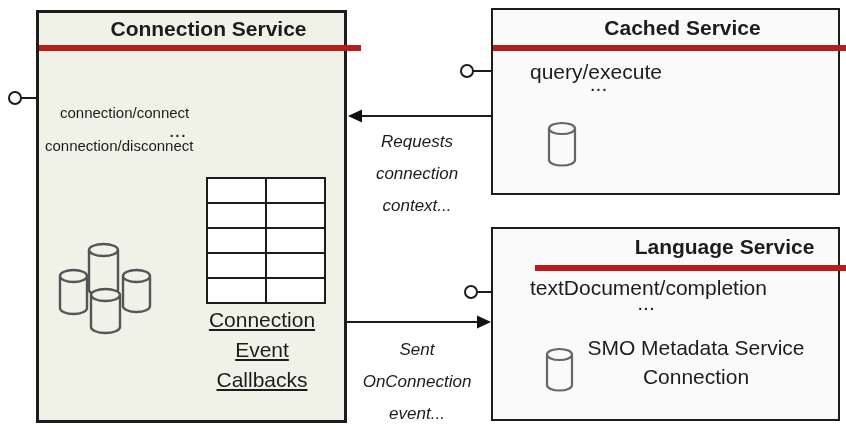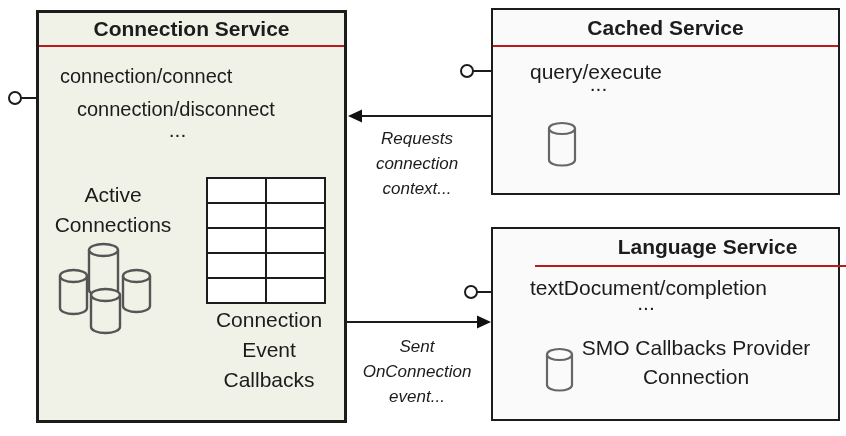--- a/index.html
+++ b/index.html
@@ -16,35 +16,35 @@
   .box-query{
     left:491px;top:8px;width:349px;height:187px;
     background:#fafafa;border:2px solid #1c1c1c;
   }
   .box-lang{
     left:491px;top:227px;width:349px;height:194px;
     background:#fafafa;border:2px solid #1c1c1c;
   }
   .box-header{
     position:absolute;left:0;top:0;width:100%;
-    border-bottom:2px solid #b91c1c;
+    border-bottom:6px solid #b91c1c;
     display:flex;align-items:center;justify-content:center;
-    font-weight:bold;font-size:21px;
+    font-weight:bold;font-size:21px;padding-left:17px;
   }
   .box-conn .box-header{height:32px;}
   .box-query .box-header{height:35px;}
   .box-lang .box-header{height:36px;margin-left:42px;}
   .abs{position:absolute;}
   .method{font-size:21px;line-height:28px;white-space:nowrap;}
-  .method-tall{font-size:20px;line-height:33px;white-space:nowrap;}
+  .method-tall{font-size:15px;line-height:33px;white-space:nowrap;margin-top:36px;}
   .ellipsis{font-size:21px;line-height:28px;text-align:center;}
   .caption{font-size:21px;line-height:30px;text-align:center;}
   .arrow-label{
     position:absolute;width:124px;text-align:center;
-    font-style:italic;font-size:17px;line-height:25px;
+    font-style:italic;font-size:17px;line-height:32px;
   }
   .cells{
     position:absolute;display:grid;
     grid-template-columns:repeat(2,1fr);grid-template-rows:repeat(5,1fr);
     gap:2px;background:#1c1c1c;border:2px solid #1c1c1c;
   }
   .cells div{background:#ffffff;}
   svg{display:block;}
 </style>
 </head>
@@ -77,24 +77,23 @@
     <g>
       <line x1="347" y1="322" x2="479" y2="322" stroke="#1c1c1c" stroke-width="2"></line>
       <polygon points="491,322 477,315.5 477,328.5" fill="#111111"></polygon>
     </g>
   </svg>
 
   <div class="box box-conn">
     <div class="box-header">Connection Service</div>
 
     <div class="abs method-tall" style="left:21px;top:47px;">connection/connect</div>
-    <div class="abs method-tall" style="left:38px;top:80px;">connection/disconnect</div>
+    <div class="abs method-tall" style="left:6px;top:80px;">connection/disconnect</div>
     <div class="abs ellipsis" style="left:21px;top:103px;width:235px;">...</div>
 
-    <div class="abs caption" style="left:0px;top:167px;width:148px;">Active Connections</div>
 
     <div class="abs" style="left:19px;top:229px;width:102px;height:96px;">
       <svg class="abs" style="left:0px;top:26px;" width="31" height="48" viewBox="0 0 31 48">
         <path d="M2 8 V40 A13.5 6 0 0 0 29 40 V8" fill="#f0f2e7" stroke="#555555" stroke-width="2.4"></path>
         <ellipse cx="15.5" cy="8" rx="13.5" ry="6" fill="#f0f2e7" stroke="#555555" stroke-width="2.4"></ellipse>
       </svg>
       <svg class="abs" style="left:63px;top:26px;" width="31" height="46" viewBox="0 0 31 46">
         <path d="M2 8 V38 A13.5 6 0 0 0 29 38 V8" fill="#f0f2e7" stroke="#555555" stroke-width="2.4"></path>
         <ellipse cx="15.5" cy="8" rx="13.5" ry="6" fill="#f0f2e7" stroke="#555555" stroke-width="2.4"></ellipse>
       </svg>
@@ -114,21 +113,21 @@
       <div></div>
       <div></div>
       <div></div>
       <div></div>
       <div></div>
       <div></div>
       <div></div>
       <div></div>
     </div>
 
-    <div class="abs caption" style="left:160px;top:292px;width:140px;">Connection Event Callbacks</div>
+    <div class="abs caption" style="left:153px;top:292px;width:140px;text-decoration:underline;">Connection Event Callbacks</div>
   </div>
 
   <div class="box box-query">
     <div class="box-header">Cached Service</div>
 
     <div class="abs method" style="left:37px;top:48px;text-align:right;">query/execute</div>
     <div class="abs ellipsis" style="left:37px;top:60px;width:137px;">...</div>
 
     <svg class="abs" style="left:54px;top:111px;" width="30" height="47" viewBox="0 0 30 47">
       <path d="M2 7.5 V39 A13 5.5 0 0 0 28 39 V7.5" fill="#fafafa" stroke="#666666" stroke-width="2.2"></path>
@@ -139,20 +138,20 @@
   <div class="box box-lang">
     <div class="box-header">Language Service</div>
 
     <div class="abs method" style="left:37px;top:45px;text-align:center;">textDocument/completion</div>
     <div class="abs ellipsis" style="left:37px;top:60px;width:232px;">...</div>
 
     <svg class="abs" style="left:52px;top:118px;" width="29" height="46" viewBox="0 0 29 46">
       <path d="M2 7.5 V38 A12.5 5.5 0 0 0 27 38 V7.5" fill="#fafafa" stroke="#666666" stroke-width="2.2"></path>
       <ellipse cx="14.5" cy="7.5" rx="12.5" ry="5.5" fill="#fafafa" stroke="#666666" stroke-width="2.2"></ellipse>
     </svg>
-    <div class="abs caption" style="left:87px;top:104px;width:232px;line-height:29px;">SMO Callbacks Provider Connection</div>
+    <div class="abs caption" style="left:87px;top:104px;width:232px;line-height:29px;">SMO Metadata Service Connection</div>
   </div>
 
   <div class="arrow-label" style="left:355px;top:126px;">Requests connection context...</div>
 
   <div class="arrow-label" style="left:355px;top:334px;font-style:italic;">Sent OnConnection event...</div>
 
 </div>
 
 </body></html>

